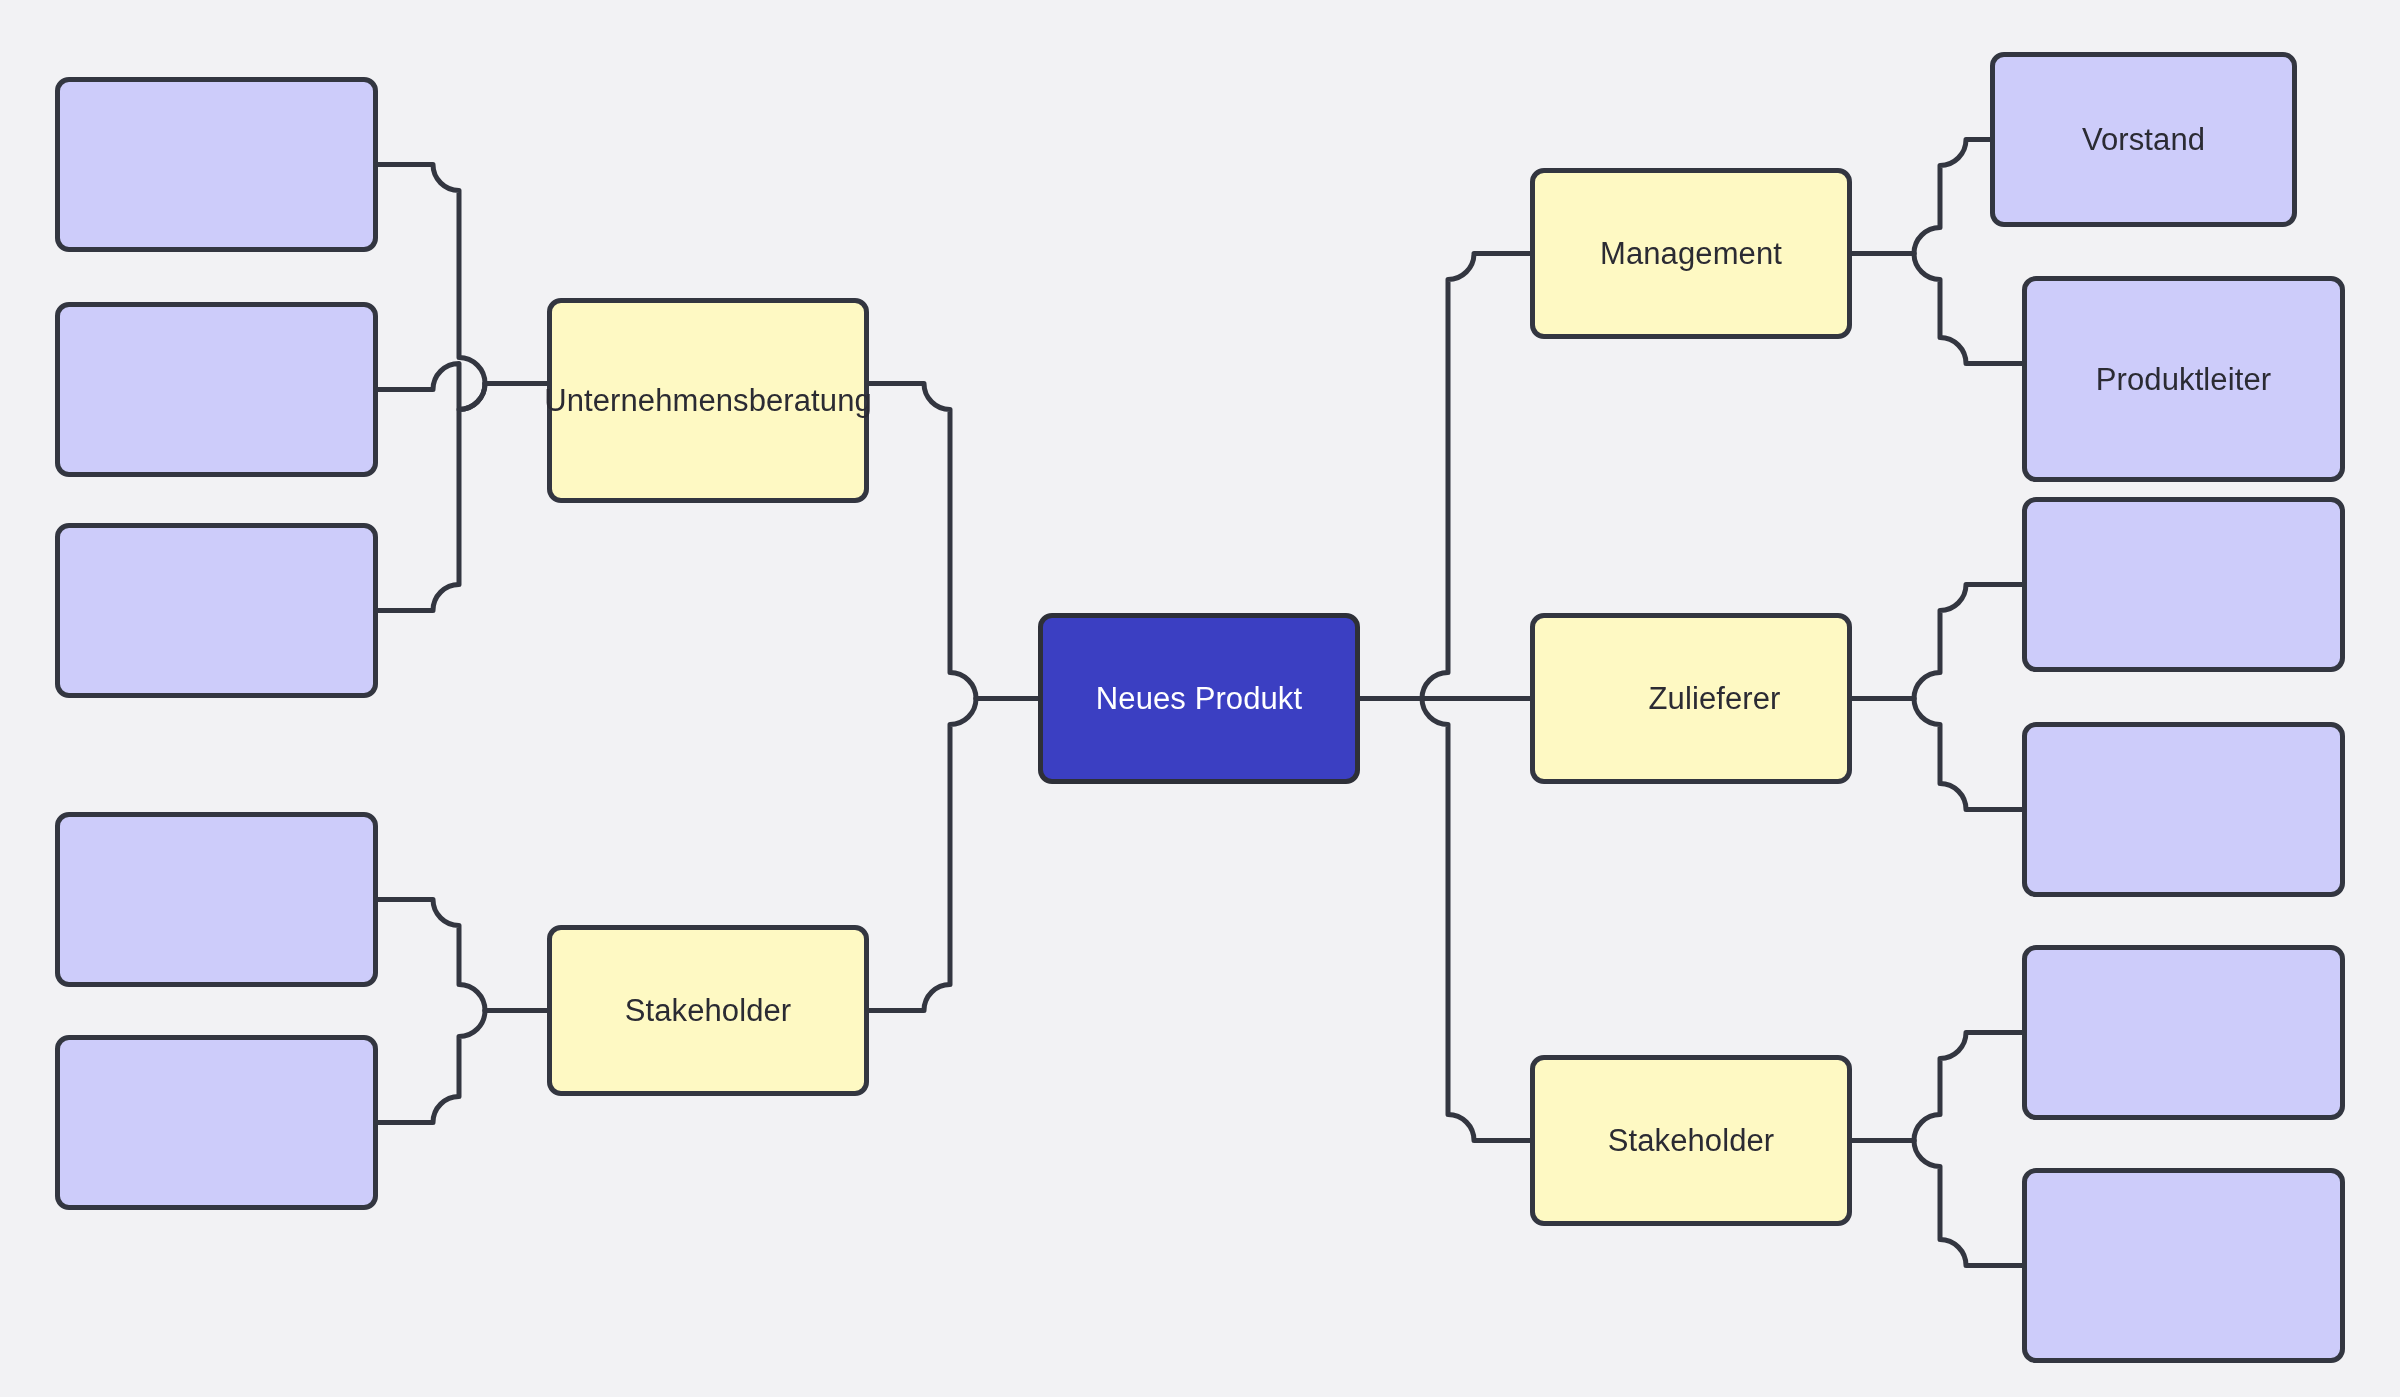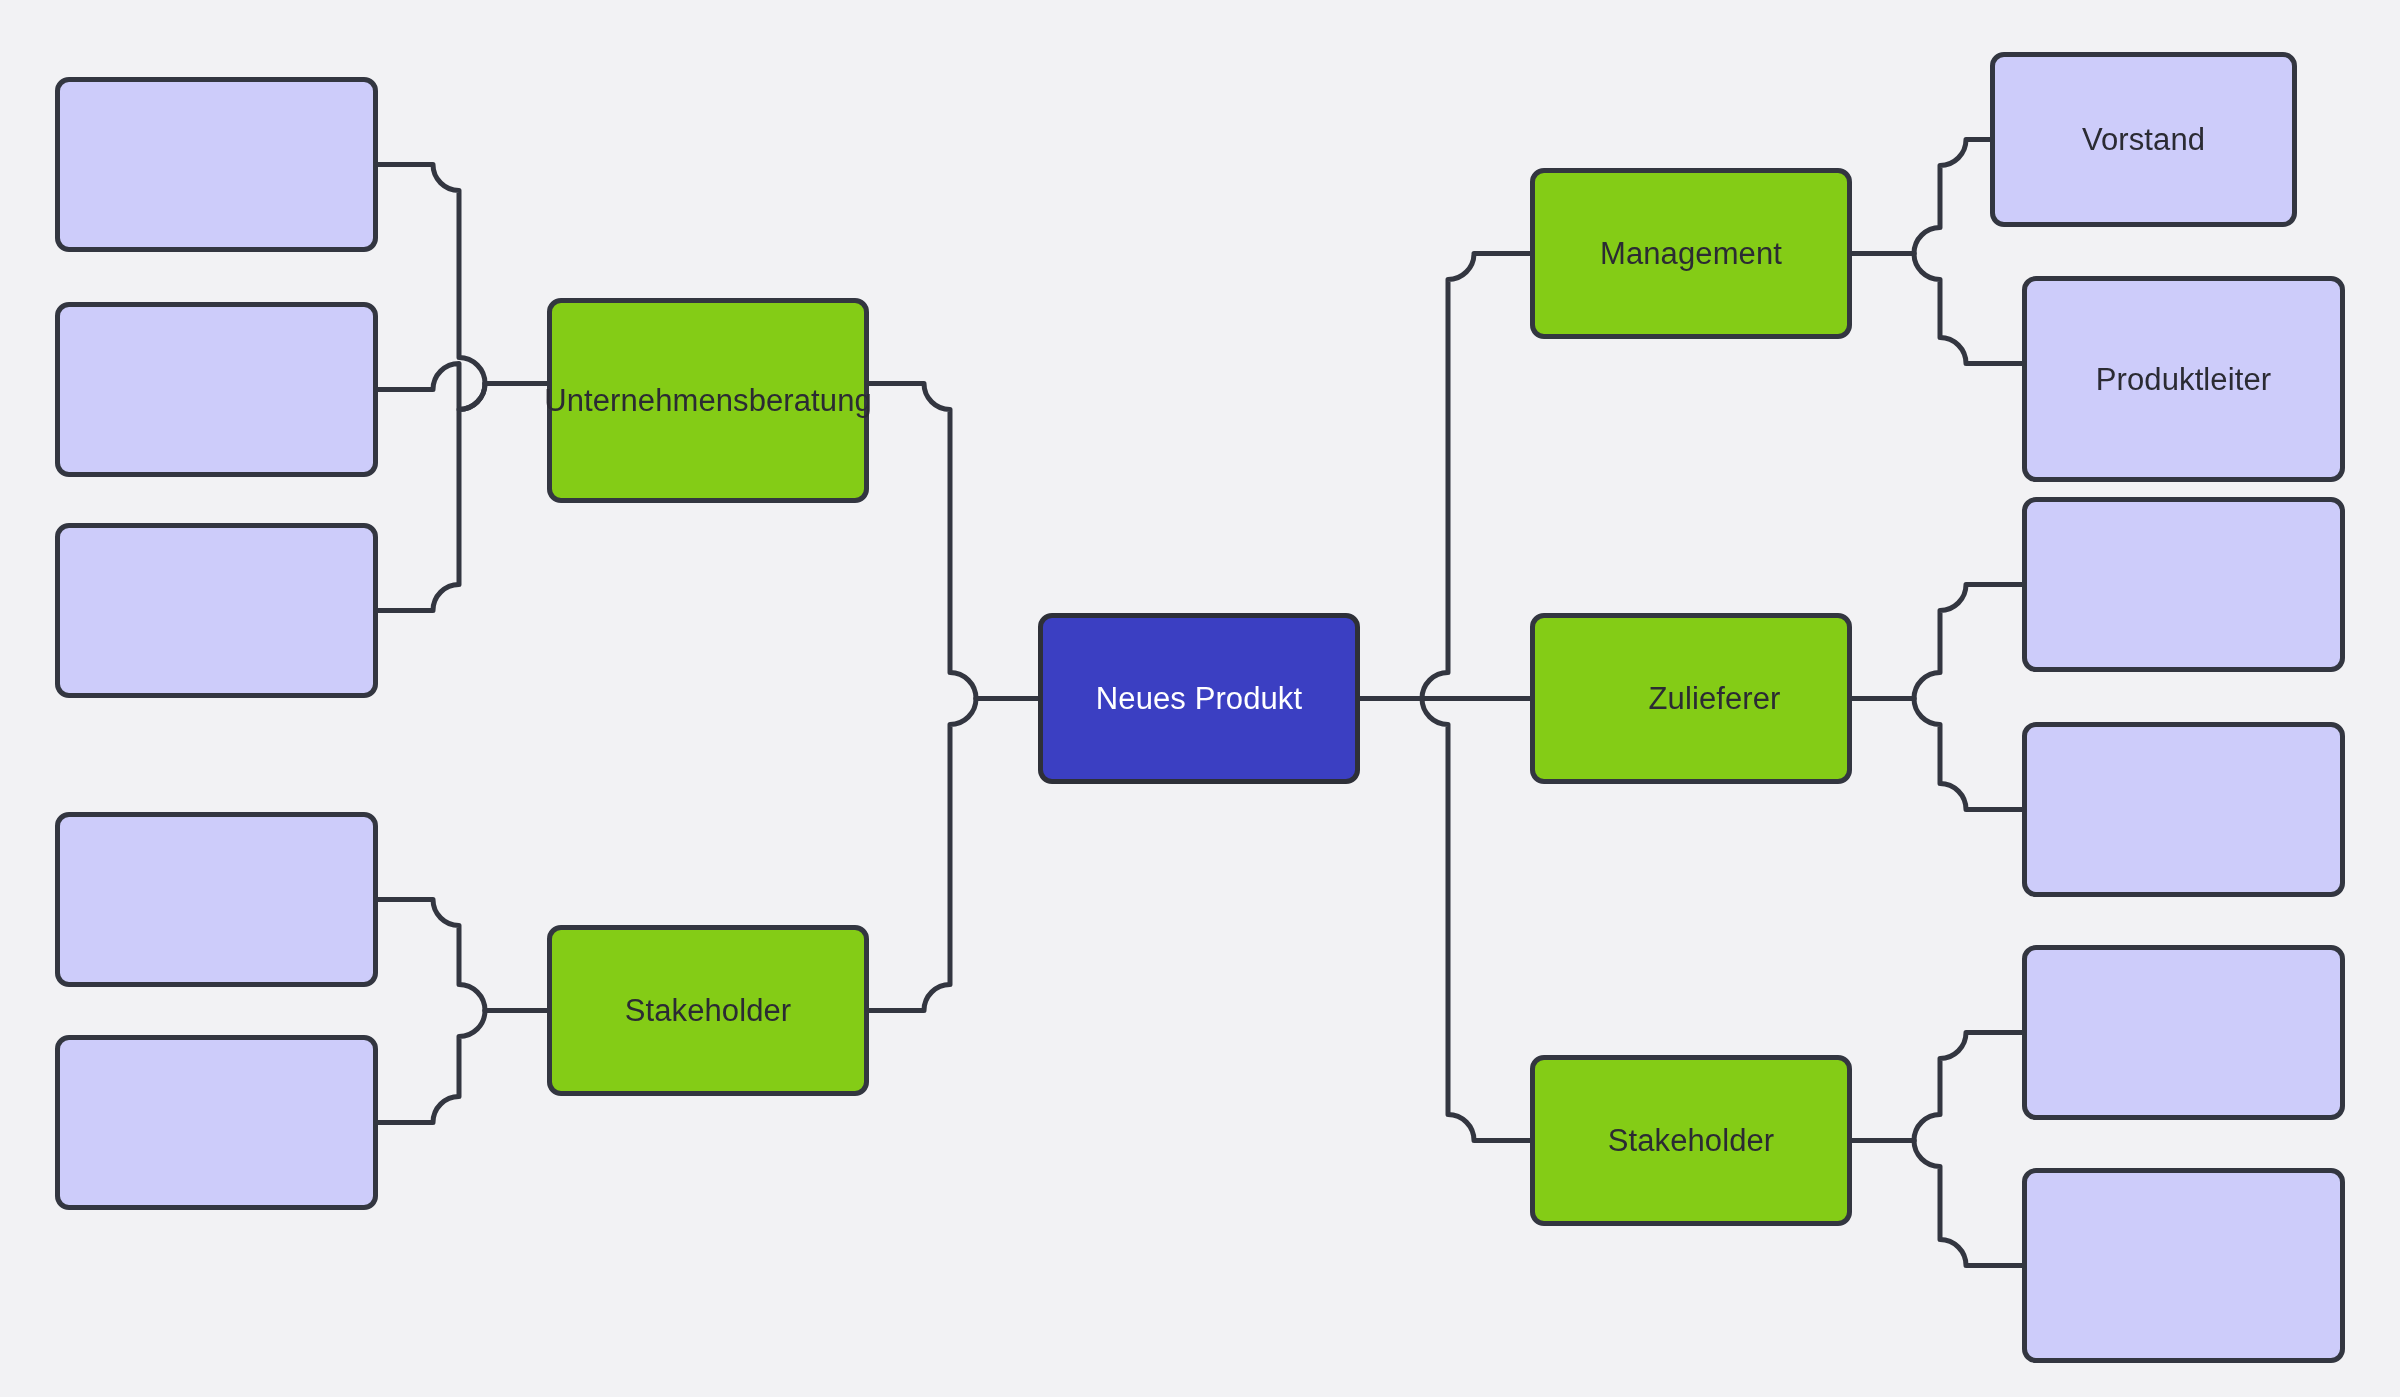--- a/index.html
+++ b/index.html
@@ -41,21 +41,21 @@
     letter-spacing: 0.1px;
   }
   .node.root {
     background: #3B3FC2;
     border-color: #2e3038;
   }
   .node.root .node-label {
     color: #ffffff;
   }
   .node.branch {
-    background: #84cc16;
+    background: #fef9c3;
   }
   .node.leaf {
     background: #CDCCFA;
   }
 </style>
 </head>
 <body>
 
 <div id="canvas">
   <svg id="edges" viewBox="0 0 2400 1397" preserveAspectRatio="none" fill="none" stroke="#333640" stroke-width="5" stroke-linecap="round" stroke-linejoin="round">

